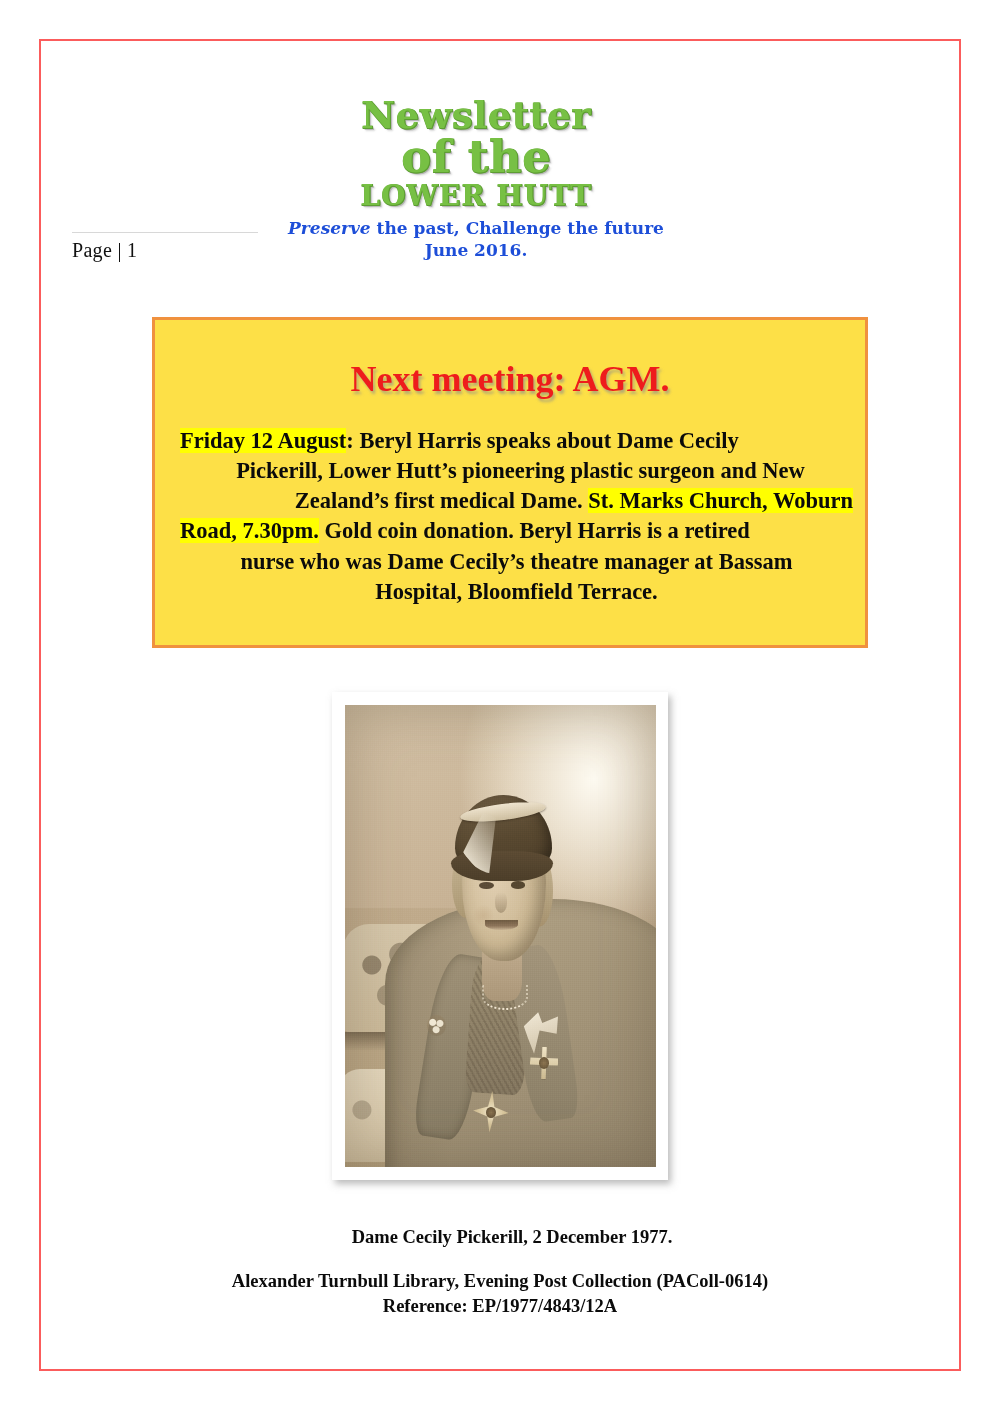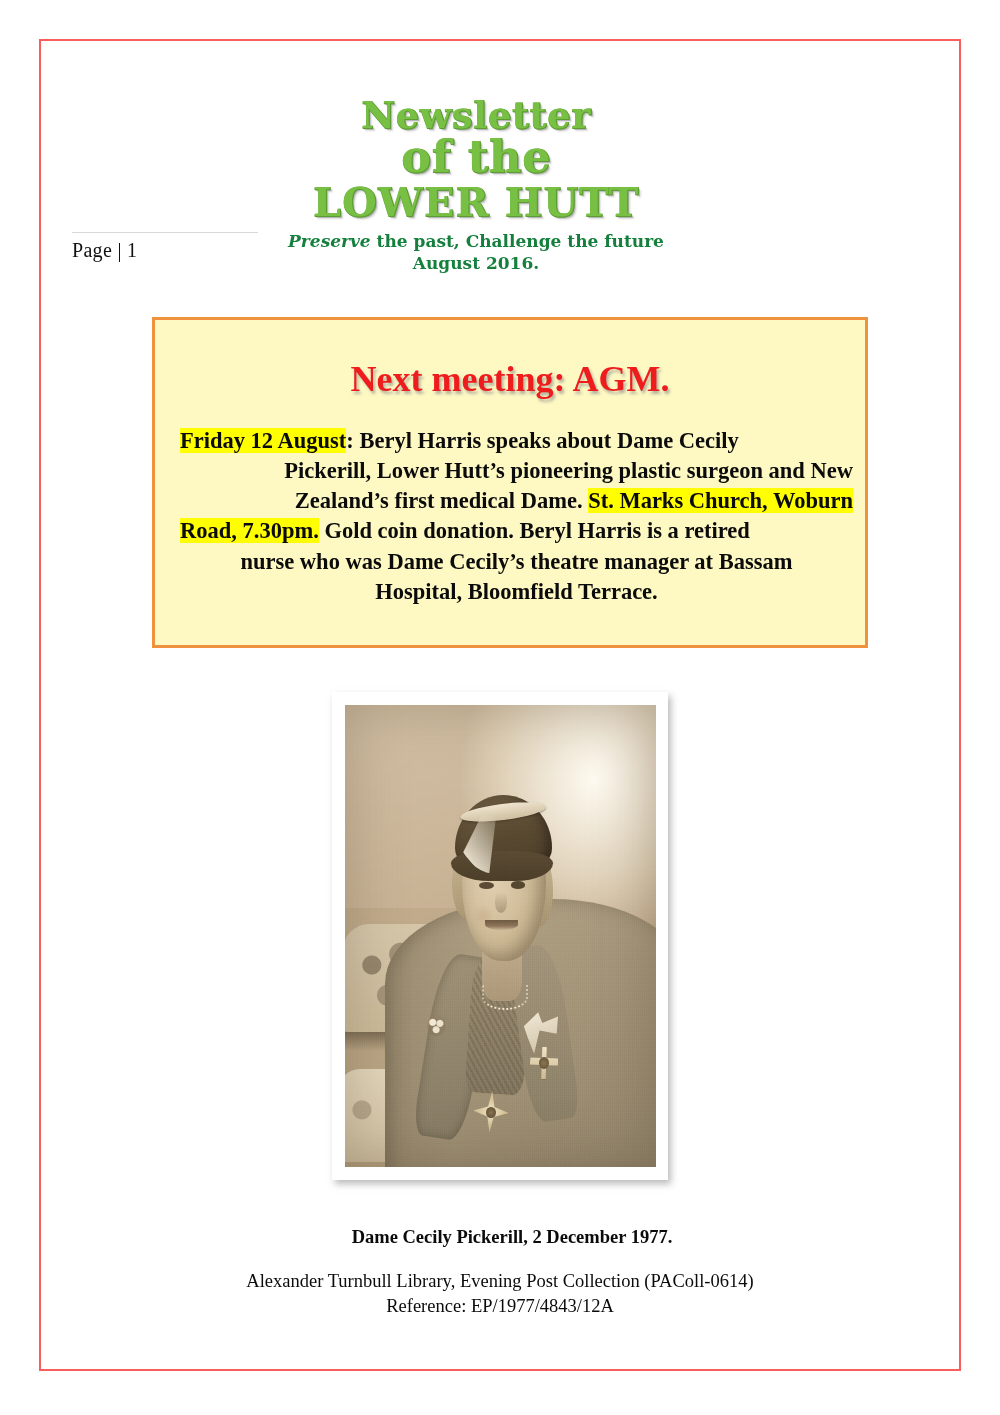--- a/index.html
+++ b/index.html
@@ -48,40 +48,40 @@
     line-height:1.04;
     text-shadow:
        1px 0 0 #5d9c33,
        0 1px 0 #5d9c33,
        1px 1px 0 #5d9c33,
        2px 2px 0 rgba(150,150,150,.55),
        3px 3px 2px rgba(170,170,170,.45);
   }
   .mast-1{font-size:37px;}
   .mast-2{font-size:45px;}
-  .mast-3{font-size:40px;letter-spacing:1px;}
+  .mast-3{font-size:28px;letter-spacing:1px;}
   .mast-4{font-size:33px;letter-spacing:1px;}
   .tagline{
     font-family:"DejaVu Serif","Liberation Serif",serif;
     font-weight:bold;
     font-size:17px;
-    color:#15803d;
+    color:#1d4ed8;
     margin-top:8px;
     line-height:1.28;
   }
   .tagline .pres{font-style:italic;}
 
   
   .agm-box{
     position:absolute;
     left:152px; top:317px;
     width:716px; height:331px;
     border:3px solid #F0913E;
     box-sizing:border-box;
-    background:#fef9c3;
+    background:#fde047;
   }
   .agm-title{
     text-align:center;
     color:#EE1C1C;
     font-family:"Liberation Serif",serif;
     font-weight:bold;
     font-size:36px;
     margin-top:38px;
     text-shadow:2px 3px 3px rgba(140,140,140,.65);
   }
@@ -90,21 +90,21 @@
     text-align:center;
     font-family:"Liberation Serif",serif;
     font-weight:bold;
     font-size:22.5px;
     line-height:1.34;
     color:#0b0b0b;
   }
   .agm-body .hl{background:#FFFF00;}
   .agm-body .ln{display:block;padding-left:13px;}
   .agm-body .l1{text-align:left;}
-  .agm-body .l2{text-align:right;margin-left:8px;}
+  .agm-body .l2{text-align:center;margin-left:8px;}
   .agm-body .l3{text-align:right;}
   .agm-body .l4{text-align:left;}
 
   
   .photo-frame{
     position:absolute;
     left:332px; top:692px;
     width:336px; height:488px;
     background:#ffffff;
     padding:13px 12px 13px 13px;
@@ -331,41 +331,41 @@
   .cap1{
     position:absolute;left:0;top:1227px;width:1000px;
     text-align:center;
     font-family:"Liberation Serif",serif;
     font-weight:bold;font-size:18.5px;color:#0b0b0b;padding-left:12px;
   }
   .cap2{
     position:absolute;left:0;top:1269px;width:1000px;
     text-align:center;
     font-family:"Liberation Serif",serif;
-    font-weight:normal;font-size:18.5px;color:#0b0b0b;
+    font-weight:bold;font-size:18.5px;color:#0b0b0b;
     line-height:1.35;
   }
 </style>
 </head>
 <body>
 
 <div class="page-border"></div>
 
 <div class="page-num-wrap">
   <div class="page-num-rule"></div>
   <div class="page-num">Page | 1</div>
 </div>
 
 <div class="masthead">
   <div class="mast-line mast-1">Newsletter</div>
   <div class="mast-line mast-2">of the</div>
   <div class="mast-line mast-3">LOWER HUTT</div>
   <div class="tagline">
     <span class="pres">Preserve</span><span> the past, Challenge the future</span>
-    <div>August 2016.</div>
+    <div>June 2016.</div>
   </div>
 </div>
 
 <div class="agm-box">
   <div class="agm-title">Next meeting: AGM.</div>
   <div class="agm-body">
     <span class="ln l1"><span class="hl">Friday 12 August</span><span>: Beryl Harris speaks  about Dame Cecily</span></span>
     <span class="ln l2">Pickerill, Lower Hutt’s pioneering plastic surgeon and New</span>
     <span class="ln l3"><span>Zealand’s first medical Dame. </span><span class="hl">St. Marks Church, Woburn</span></span>
     <span class="ln l4"><span class="hl">Road, 7.30pm.</span><span> Gold coin donation. Beryl Harris is a retired</span></span>

